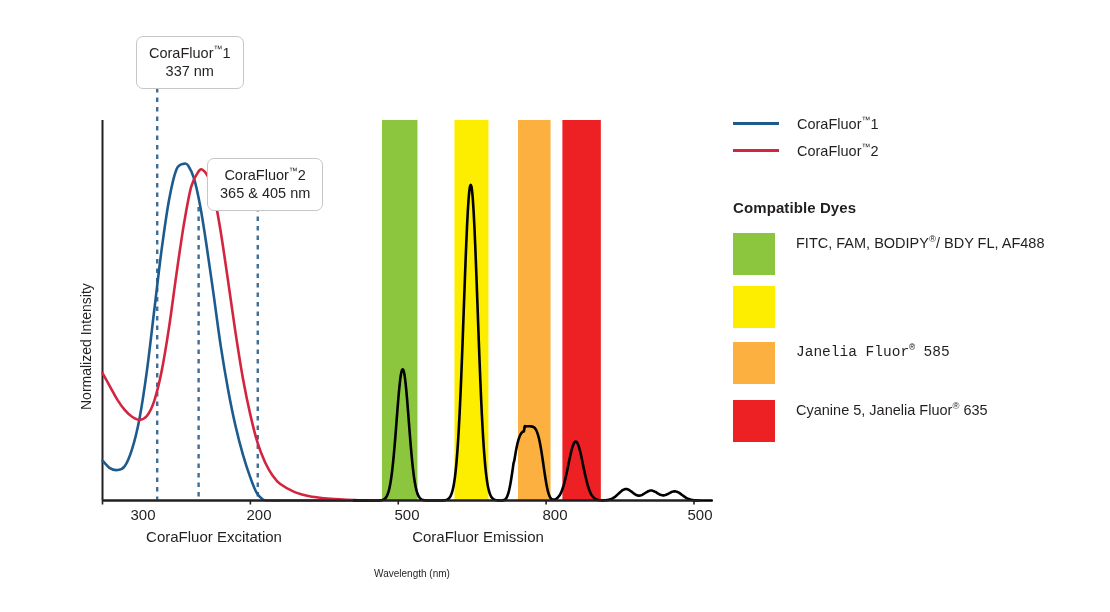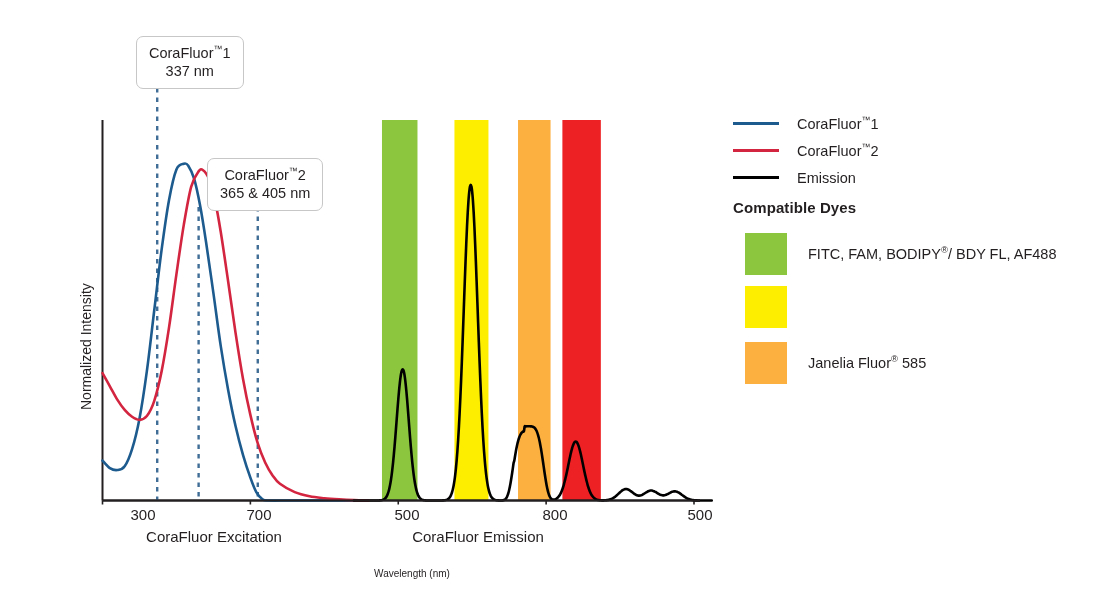--- a/index.html
+++ b/index.html
@@ -126,24 +126,23 @@
     letter-spacing: 0.1px;
   }
   .dyes-list {
     position: absolute;
     left: 733px;
     top: 233px;
     width: 375px;
   }
   .dye-row {
     display: flex;
-    align-items: center;
+    align-items: flex-start;
     margin-bottom: 11px;
     min-height: 42px;
-    margin-left: 12px;
   }
   .dye-swatch {
     width: 42px;
     height: 42px;
     flex: 0 0 42px;
     margin-right: 21px;
   }
   .dye-label {
     font-size: 14.5px;
     line-height: 1.33;
@@ -179,21 +178,21 @@
         <line x1="257.76875" y1="207" x2="257.76875" y2="500.5" stroke="#3f6d96" stroke-width="2.4" stroke-dasharray="4.5 5" stroke-linecap="butt"></line>
         <path d="M 102.50 460.55 C 103.73 461.82, 107.43 466.57, 109.89 468.16 C 112.36 469.74, 114.82 470.38, 117.29 470.06 C 119.75 469.74, 122.22 469.74, 124.68 466.25 C 127.15 462.77, 129.61 457.06, 132.07 449.13 C 134.54 441.21, 137.00 431.69, 139.47 418.69 C 141.93 405.69, 144.40 389.20, 146.86 371.13 C 149.33 353.06, 151.79 330.54, 154.26 310.25 C 156.72 289.96, 159.19 267.76, 161.65 249.37 C 164.11 230.98, 166.58 213.22, 169.04 199.90 C 171.51 186.59, 173.97 175.49, 176.44 169.46 C 178.90 163.44, 181.86 164.39, 183.83 163.76 C 185.80 163.12, 186.54 163.12, 188.27 165.66 C 189.99 168.20, 192.21 172.32, 194.18 178.98 C 196.15 185.64, 198.13 195.15, 200.10 205.61 C 202.07 216.08, 203.79 227.17, 206.01 241.76 C 208.23 256.35, 210.94 275.69, 213.41 293.13 C 215.87 310.57, 218.34 330.23, 220.80 346.40 C 223.26 362.57, 225.73 376.84, 228.19 390.15 C 230.66 403.47, 233.12 415.52, 235.59 426.30 C 238.05 437.08, 240.52 446.28, 242.98 454.84 C 245.45 463.40, 248.16 471.46, 250.38 477.67 C 252.59 483.88, 254.32 488.58, 256.29 492.13 C 258.26 495.68, 260.23 497.58, 262.21 498.98 C 264.18 500.37, 262.70 500.25, 268.12 500.50 C 273.54 500.75, 280.44 500.50, 294.74 500.50 C 309.03 500.50, 344.03 500.50, 353.89 500.50" fill="none" stroke="#1d5b8e" stroke-width="2.6" stroke-linecap="round" stroke-linejoin="round"></path>
         <path d="M 102.50 373.03 C 103.73 375.25, 107.43 381.91, 109.89 386.35 C 112.36 390.79, 114.82 395.74, 117.29 399.67 C 119.75 403.60, 122.22 407.09, 124.68 409.94 C 127.15 412.79, 129.61 415.14, 132.07 416.79 C 134.54 418.44, 137.00 419.96, 139.47 419.83 C 141.93 419.71, 144.40 419.20, 146.86 416.03 C 149.33 412.86, 151.79 408.29, 154.26 400.81 C 156.72 393.33, 159.19 383.37, 161.65 371.13 C 164.11 358.89, 166.58 343.54, 169.04 327.37 C 171.51 311.20, 173.97 291.23, 176.44 274.10 C 178.90 256.98, 181.37 239.22, 183.83 224.64 C 186.30 210.05, 188.76 195.47, 191.22 186.59 C 193.69 177.71, 196.65 174.09, 198.62 171.37 C 200.59 168.64, 201.33 168.96, 203.06 170.23 C 204.78 171.49, 207.00 174.03, 208.97 178.98 C 210.94 183.92, 212.91 191.03, 214.88 199.90 C 216.86 208.78, 218.58 218.61, 220.80 232.25 C 223.02 245.88, 225.73 264.91, 228.19 281.71 C 230.66 298.52, 233.12 316.91, 235.59 333.08 C 238.05 349.25, 240.52 365.11, 242.98 378.74 C 245.45 392.37, 247.91 404.11, 250.38 414.89 C 252.84 425.67, 255.30 435.50, 257.77 443.43 C 260.23 451.35, 262.70 457.12, 265.16 462.45 C 267.63 467.78, 270.09 471.84, 272.56 475.39 C 275.02 478.94, 276.25 480.97, 279.95 483.76 C 283.65 486.55, 289.81 490.04, 294.74 492.13 C 299.67 494.22, 304.60 495.30, 309.52 496.31 C 314.45 497.33, 319.38 497.71, 324.31 498.22 C 329.24 498.72, 334.17 499.04, 339.10 499.36 C 344.03 499.68, 348.96 499.93, 353.89 500.12 C 358.82 500.31, 366.21 500.44, 368.68 500.50" fill="none" stroke="#d3253f" stroke-width="2.6" stroke-linecap="round" stroke-linejoin="round"></path>
         <path d="M 353.89 500.50 L 353.89 500.50 C 354.01 500.50, 354.38 500.50, 354.63 500.50 C 354.87 500.50, 355.12 500.50, 355.37 500.50 C 355.61 500.50, 355.86 500.50, 356.11 500.50 C 356.35 500.50, 356.60 500.50, 356.85 500.50 C 357.09 500.50, 357.34 500.50, 357.58 500.50 C 357.83 500.50, 358.08 500.50, 358.32 500.50 C 358.57 500.50, 358.82 500.50, 359.06 500.50 C 359.31 500.50, 359.56 500.50, 359.80 500.50 C 360.05 500.50, 360.30 500.50, 360.54 500.50 C 360.79 500.50, 361.03 500.50, 361.28 500.50 C 361.53 500.50, 361.77 500.50, 362.02 500.50 C 362.27 500.50, 362.51 500.50, 362.76 500.50 C 363.01 500.50, 363.25 500.50, 363.50 500.50 C 363.75 500.50, 363.99 500.50, 364.24 500.50 C 364.49 500.50, 364.73 500.50, 364.98 500.50 C 365.22 500.50, 365.47 500.50, 365.72 500.50 C 365.96 500.50, 366.21 500.50, 366.46 500.50 C 366.70 500.50, 366.95 500.50, 367.20 500.50 C 367.44 500.50, 367.69 500.50, 367.94 500.50 C 368.18 500.50, 368.43 500.50, 368.68 500.50 C 368.92 500.50, 369.17 500.50, 369.41 500.50 C 369.66 500.50, 369.91 500.50, 370.15 500.50 C 370.40 500.50, 370.65 500.50, 370.89 500.50 C 371.14 500.50, 371.39 500.50, 371.63 500.50 C 371.88 500.50, 372.13 500.50, 372.37 500.50 C 372.62 500.50, 372.86 500.50, 373.11 500.50 C 373.36 500.50, 373.60 500.50, 373.85 500.50 C 374.10 500.50, 374.34 500.50, 374.59 500.50 C 374.84 500.50, 375.08 500.50, 375.33 500.49 C 375.58 500.49, 375.82 500.49, 376.07 500.49 C 376.32 500.49, 376.56 500.49, 376.81 500.48 C 377.05 500.48, 377.30 500.48, 377.55 500.47 C 377.79 500.47, 378.04 500.46, 378.29 500.46 C 378.53 500.45, 378.78 500.44, 379.03 500.43 C 379.27 500.42, 379.52 500.40, 379.77 500.39 C 380.01 500.37, 380.26 500.35, 380.50 500.32 C 380.75 500.30, 381.00 500.27, 381.24 500.23 C 381.49 500.19, 381.74 500.14, 381.98 500.09 C 382.23 500.03, 382.48 499.96, 382.72 499.88 C 382.97 499.80, 383.22 499.70, 383.46 499.58 C 383.71 499.47, 383.96 499.33, 384.20 499.17 C 384.45 499.00, 384.69 498.82, 384.94 498.59 C 385.19 498.37, 385.43 498.11, 385.68 497.81 C 385.93 497.50, 386.17 497.16, 386.42 496.75 C 386.67 496.34, 386.91 495.89, 387.16 495.36 C 387.41 494.82, 387.65 494.24, 387.90 493.55 C 388.15 492.86, 388.39 492.11, 388.64 491.24 C 388.88 490.38, 389.13 489.43, 389.38 488.35 C 389.62 487.28, 389.87 486.10, 390.12 484.79 C 390.36 483.48, 390.61 482.05, 390.86 480.48 C 391.10 478.91, 391.35 477.21, 391.60 475.36 C 391.84 473.51, 392.09 471.53, 392.33 469.39 C 392.58 467.26, 392.83 464.98, 393.07 462.57 C 393.32 460.16, 393.57 457.59, 393.81 454.92 C 394.06 452.25, 394.31 449.43, 394.55 446.53 C 394.80 443.63, 395.05 440.60, 395.29 437.53 C 395.54 434.46, 395.79 431.28, 396.03 428.10 C 396.28 424.92, 396.52 421.67, 396.77 418.47 C 397.02 415.27, 397.26 412.03, 397.51 408.91 C 397.76 405.79, 398.00 402.68, 398.25 399.73 C 398.50 396.79, 398.74 393.91, 398.99 391.25 C 399.24 388.59, 399.48 386.06, 399.73 383.78 C 399.98 381.51, 400.22 379.42, 400.47 377.63 C 400.71 375.83, 400.96 374.27, 401.21 373.03 C 401.45 371.79, 401.70 370.82, 401.95 370.19 C 402.19 369.55, 402.44 369.23, 402.69 369.23 C 402.93 369.23, 403.18 369.55, 403.43 370.19 C 403.67 370.82, 403.92 371.79, 404.17 373.03 C 404.41 374.27, 404.66 375.83, 404.90 377.63 C 405.15 379.42, 405.40 381.51, 405.64 383.78 C 405.89 386.06, 406.14 388.59, 406.38 391.25 C 406.63 393.91, 406.88 396.79, 407.12 399.73 C 407.37 402.68, 407.62 405.79, 407.86 408.91 C 408.11 412.03, 408.35 415.27, 408.60 418.47 C 408.85 421.67, 409.09 424.92, 409.34 428.10 C 409.59 431.28, 409.83 434.46, 410.08 437.53 C 410.33 440.60, 410.57 443.63, 410.82 446.53 C 411.07 449.43, 411.31 452.25, 411.56 454.92 C 411.81 457.59, 412.05 460.16, 412.30 462.57 C 412.54 464.98, 412.79 467.26, 413.04 469.39 C 413.28 471.53, 413.53 473.51, 413.78 475.36 C 414.02 477.21, 414.27 478.91, 414.52 480.48 C 414.76 482.05, 415.01 483.48, 415.26 484.79 C 415.50 486.10, 415.75 487.28, 416.00 488.35 C 416.24 489.43, 416.49 490.38, 416.73 491.24 C 416.98 492.11, 417.23 492.86, 417.47 493.55 C 417.72 494.24, 417.97 494.82, 418.21 495.36 C 418.46 495.89, 418.71 496.34, 418.95 496.75 C 419.20 497.16, 419.45 497.50, 419.69 497.81 C 419.94 498.11, 420.18 498.37, 420.43 498.59 C 420.68 498.82, 420.92 499.00, 421.17 499.17 C 421.42 499.33, 421.66 499.47, 421.91 499.58 C 422.16 499.70, 422.40 499.80, 422.65 499.88 C 422.90 499.96, 423.14 500.03, 423.39 500.09 C 423.64 500.14, 423.88 500.19, 424.13 500.23 C 424.37 500.27, 424.62 500.30, 424.87 500.32 C 425.11 500.35, 425.36 500.37, 425.61 500.39 C 425.85 500.40, 426.10 500.42, 426.35 500.43 C 426.59 500.44, 426.84 500.45, 427.09 500.46 C 427.33 500.46, 427.58 500.47, 427.82 500.47 C 428.07 500.48, 428.32 500.48, 428.56 500.48 C 428.81 500.49, 429.06 500.49, 429.30 500.49 C 429.55 500.49, 429.80 500.49, 430.04 500.49 C 430.29 500.50, 430.54 500.50, 430.78 500.50 C 431.03 500.50, 431.28 500.50, 431.52 500.50 C 431.77 500.50, 432.01 500.50, 432.26 500.50 C 432.51 500.50, 432.75 500.50, 433.00 500.50 C 433.25 500.50, 433.49 500.50, 433.74 500.50 C 433.99 500.50, 434.23 500.50, 434.48 500.50 C 434.73 500.50, 434.97 500.50, 435.22 500.50 C 435.47 500.50, 435.71 500.50, 435.96 500.50 C 436.20 500.50, 436.45 500.50, 436.70 500.50 C 436.94 500.50, 437.19 500.50, 437.44 500.50 C 437.68 500.50, 437.93 500.50, 438.18 500.50 C 438.42 500.49, 438.67 500.49, 438.92 500.49 C 439.16 500.49, 439.41 500.49, 439.66 500.49 C 439.90 500.48, 440.15 500.48, 440.39 500.48 C 440.64 500.48, 440.89 500.47, 441.13 500.47 C 441.38 500.46, 441.63 500.46, 441.87 500.45 C 442.12 500.44, 442.37 500.43, 442.61 500.42 C 442.86 500.41, 443.11 500.39, 443.35 500.37 C 443.60 500.36, 443.84 500.34, 444.09 500.31 C 444.34 500.28, 444.58 500.25, 444.83 500.21 C 445.08 500.17, 445.32 500.13, 445.57 500.08 C 445.82 500.02, 446.06 499.96, 446.31 499.88 C 446.56 499.80, 446.80 499.71, 447.05 499.60 C 447.30 499.48, 447.54 499.36, 447.79 499.20 C 448.03 499.05, 448.28 498.88, 448.53 498.66 C 448.77 498.45, 449.02 498.21, 449.27 497.93 C 449.51 497.64, 449.76 497.32, 450.01 496.93 C 450.25 496.55, 450.50 496.12, 450.75 495.62 C 450.99 495.11, 451.24 494.55, 451.49 493.89 C 451.73 493.23, 451.98 492.50, 452.22 491.65 C 452.47 490.80, 452.72 489.86, 452.96 488.79 C 453.21 487.71, 453.46 486.52, 453.70 485.17 C 453.95 483.82, 454.20 482.35, 454.44 480.67 C 454.69 479.00, 454.94 477.18, 455.18 475.15 C 455.43 473.11, 455.67 470.90, 455.92 468.45 C 456.17 465.99, 456.41 463.34, 456.66 460.44 C 456.91 457.53, 457.15 454.40, 457.40 450.99 C 457.65 447.59, 457.89 443.95, 458.14 440.02 C 458.39 436.10, 458.63 431.92, 458.88 427.46 C 459.13 423.01, 459.37 418.28, 459.62 413.29 C 459.86 408.31, 460.11 403.05, 460.36 397.56 C 460.60 392.07, 460.85 386.31, 461.10 380.37 C 461.34 374.43, 461.59 368.23, 461.84 361.90 C 462.08 355.58, 462.33 349.03, 462.58 342.42 C 462.82 335.81, 463.07 329.02, 463.31 322.24 C 463.56 315.47, 463.81 308.57, 464.05 301.78 C 464.30 294.99, 464.55 288.14, 464.79 281.49 C 465.04 274.84, 465.29 268.21, 465.53 261.87 C 465.78 255.53, 466.03 249.30, 466.27 243.45 C 466.52 237.60, 466.77 231.95, 467.01 226.76 C 467.26 221.57, 467.50 216.67, 467.75 212.30 C 468.00 207.93, 468.24 203.94, 468.49 200.53 C 468.74 197.12, 468.98 194.17, 469.23 191.83 C 469.48 189.49, 469.72 187.68, 469.97 186.49 C 470.22 185.30, 470.46 184.69, 470.71 184.69 C 470.96 184.69, 471.20 185.30, 471.45 186.49 C 471.69 187.68, 471.94 189.49, 472.19 191.83 C 472.43 194.17, 472.68 197.12, 472.93 200.53 C 473.17 203.94, 473.42 207.93, 473.67 212.30 C 473.91 216.67, 474.16 221.57, 474.41 226.76 C 474.65 231.95, 474.90 237.60, 475.14 243.45 C 475.39 249.30, 475.64 255.53, 475.88 261.87 C 476.13 268.21, 476.38 274.84, 476.62 281.49 C 476.87 288.14, 477.12 294.99, 477.36 301.78 C 477.61 308.57, 477.86 315.47, 478.10 322.24 C 478.35 329.02, 478.60 335.81, 478.84 342.42 C 479.09 349.03, 479.33 355.58, 479.58 361.90 C 479.83 368.23, 480.07 374.43, 480.32 380.37 C 480.57 386.31, 480.81 392.07, 481.06 397.56 C 481.31 403.05, 481.55 408.31, 481.80 413.29 C 482.05 418.28, 482.29 423.01, 482.54 427.46 C 482.79 431.92, 483.03 436.10, 483.28 440.02 C 483.52 443.95, 483.77 447.59, 484.02 450.99 C 484.26 454.40, 484.51 457.53, 484.76 460.44 C 485.00 463.34, 485.25 465.99, 485.50 468.45 C 485.74 470.90, 485.99 473.11, 486.24 475.15 C 486.48 477.18, 486.73 479.00, 486.98 480.67 C 487.22 482.35, 487.47 483.82, 487.71 485.17 C 487.96 486.52, 488.21 487.71, 488.45 488.79 C 488.70 489.86, 488.95 490.80, 489.19 491.65 C 489.44 492.50, 489.69 493.23, 489.93 493.89 C 490.18 494.55, 490.43 495.11, 490.67 495.62 C 490.92 496.12, 491.16 496.55, 491.41 496.93 C 491.66 497.32, 491.90 497.64, 492.15 497.93 C 492.40 498.21, 492.64 498.45, 492.89 498.66 C 493.14 498.88, 493.38 499.05, 493.63 499.20 C 493.88 499.36, 494.12 499.48, 494.37 499.60 C 494.62 499.71, 494.86 499.80, 495.11 499.88 C 495.35 499.96, 495.60 500.02, 495.85 500.08 C 496.09 500.13, 496.34 500.17, 496.59 500.21 C 496.83 500.25, 497.08 500.28, 497.33 500.31 C 497.57 500.34, 497.82 500.36, 498.07 500.37 C 498.31 500.39, 498.56 500.41, 498.81 500.42 C 499.05 500.43, 499.30 500.44, 499.54 500.44 C 499.79 500.45, 500.04 500.45, 500.28 500.46 C 500.53 500.46, 500.78 500.46, 501.02 500.45 C 501.27 500.45, 501.52 500.44, 501.76 500.43 C 502.01 500.42, 502.26 500.40, 502.50 500.37 C 502.75 500.34, 502.99 500.30, 503.24 500.25 C 503.49 500.19, 503.73 500.13, 503.98 500.03 C 504.23 499.93, 504.47 499.82, 504.72 499.65 C 504.97 499.49, 505.21 499.31, 505.46 499.06 C 505.71 498.81, 505.95 498.53, 506.20 498.16 C 506.45 497.80, 506.69 497.38, 506.94 496.88 C 507.18 496.37, 507.43 495.79, 507.68 495.12 C 507.92 494.44, 508.17 493.69, 508.42 492.82 C 508.66 491.96, 508.91 491.01, 509.16 489.95 C 509.40 488.90, 509.65 487.74, 509.90 486.50 C 510.14 485.26, 510.39 483.91, 510.63 482.50 C 510.88 481.09, 511.13 479.58, 511.37 478.03 C 511.62 476.48, 511.87 474.85, 512.11 473.20 C 512.36 471.56, 512.61 469.85, 512.85 468.15 C 513.10 466.46, 513.35 464.30, 513.59 463.02 C 513.84 461.75, 514.09 461.69, 514.33 460.51 C 514.58 459.33, 514.82 457.42, 515.07 455.94 C 515.32 454.47, 515.56 453.03, 515.81 451.67 C 516.06 450.31, 516.30 449.00, 516.55 447.77 C 516.80 446.55, 517.04 445.39, 517.29 444.31 C 517.54 443.23, 517.78 442.23, 518.03 441.30 C 518.28 440.38, 518.52 439.53, 518.77 438.76 C 519.01 437.99, 519.26 437.29, 519.51 436.66 C 519.75 436.03, 520.00 435.48, 520.25 434.98 C 520.49 434.48, 520.74 434.05, 520.99 433.67 C 521.23 433.29, 521.48 432.96, 521.73 432.68 C 521.97 432.40, 522.22 432.17, 522.46 431.96 C 522.71 431.76, 522.96 431.60, 523.20 431.47 C 523.45 431.33, 523.70 431.97, 523.94 431.14 C 524.19 430.31, 524.44 427.29, 524.68 426.50 C 524.93 425.71, 525.18 426.41, 525.42 426.38 C 525.67 426.35, 525.92 426.34, 526.16 426.33 C 526.41 426.32, 526.65 426.31, 526.90 426.31 C 527.15 426.30, 527.39 426.30, 527.64 426.30 C 527.89 426.30, 528.13 426.30, 528.38 426.30 C 528.63 426.30, 528.87 426.30, 529.12 426.30 C 529.37 426.30, 529.61 426.30, 529.86 426.31 C 530.11 426.31, 530.35 426.32, 530.60 426.33 C 530.84 426.34, 531.09 426.35, 531.34 426.38 C 531.58 426.41, 531.83 426.45, 532.08 426.50 C 532.32 426.55, 532.57 426.62, 532.82 426.71 C 533.06 426.81, 533.31 426.91, 533.56 427.06 C 533.80 427.21, 534.05 427.37, 534.30 427.59 C 534.54 427.80, 534.79 428.05, 535.03 428.35 C 535.28 428.65, 535.53 429.00, 535.77 429.40 C 536.02 429.81, 536.27 430.27, 536.51 430.80 C 536.76 431.33, 537.01 431.92, 537.25 432.59 C 537.50 433.26, 537.75 434.00, 537.99 434.82 C 538.24 435.64, 538.48 436.54, 538.73 437.52 C 538.98 438.51, 539.22 439.58, 539.47 440.72 C 539.72 441.87, 539.96 443.10, 540.21 444.41 C 540.46 445.71, 540.70 447.11, 540.95 448.55 C 541.20 450.00, 541.44 451.53, 541.69 453.10 C 541.94 454.67, 542.18 456.31, 542.43 457.96 C 542.67 459.61, 542.92 461.32, 543.17 463.02 C 543.41 464.72, 543.66 466.45, 543.91 468.15 C 544.15 469.84, 544.40 471.55, 544.65 473.20 C 544.89 474.84, 545.14 476.47, 545.39 478.02 C 545.63 479.57, 545.88 481.07, 546.13 482.48 C 546.37 483.89, 546.62 485.23, 546.86 486.47 C 547.11 487.71, 547.36 488.86, 547.60 489.91 C 547.85 490.96, 548.10 491.92, 548.34 492.77 C 548.59 493.62, 548.84 494.37, 549.08 495.04 C 549.33 495.71, 549.58 496.27, 549.82 496.76 C 550.07 497.26, 550.31 497.66, 550.56 498.00 C 550.81 498.35, 551.05 498.61, 551.30 498.83 C 551.55 499.06, 551.79 499.21, 552.04 499.34 C 552.29 499.46, 552.53 499.54, 552.78 499.59 C 553.03 499.65, 553.27 499.66, 553.52 499.65 C 553.77 499.65, 554.01 499.62, 554.26 499.57 C 554.50 499.52, 554.75 499.45, 555.00 499.36 C 555.24 499.27, 555.49 499.17, 555.74 499.04 C 555.98 498.92, 556.23 498.78, 556.48 498.62 C 556.72 498.45, 556.97 498.27, 557.22 498.06 C 557.46 497.86, 557.71 497.63, 557.95 497.38 C 558.20 497.12, 558.45 496.84, 558.69 496.53 C 558.94 496.22, 559.19 495.88, 559.43 495.51 C 559.68 495.13, 559.93 494.73, 560.17 494.28 C 560.42 493.84, 560.67 493.36, 560.91 492.84 C 561.16 492.31, 561.41 491.75, 561.65 491.15 C 561.90 490.54, 562.14 489.90, 562.39 489.21 C 562.64 488.51, 562.88 487.78, 563.13 487.00 C 563.38 486.22, 563.62 485.39, 563.87 484.52 C 564.12 483.65, 564.36 482.74, 564.61 481.79 C 564.86 480.83, 565.10 479.83, 565.35 478.80 C 565.60 477.77, 565.84 476.70, 566.09 475.60 C 566.33 474.50, 566.58 473.36, 566.83 472.21 C 567.07 471.06, 567.32 469.87, 567.57 468.69 C 567.81 467.50, 568.06 466.29, 568.31 465.09 C 568.55 463.89, 568.80 462.68, 569.05 461.49 C 569.29 460.30, 569.54 459.10, 569.79 457.95 C 570.03 456.80, 570.28 455.66, 570.52 454.57 C 570.77 453.48, 571.02 452.41, 571.26 451.42 C 571.51 450.42, 571.76 449.46, 572.00 448.58 C 572.25 447.71, 572.50 446.88, 572.74 446.15 C 572.99 445.41, 573.24 444.74, 573.48 444.17 C 573.73 443.60, 573.97 443.10, 574.22 442.71 C 574.47 442.32, 574.71 442.02, 574.96 441.82 C 575.21 441.62, 575.45 441.52, 575.70 441.52 C 575.95 441.52, 576.19 441.62, 576.44 441.82 C 576.69 442.02, 576.93 442.32, 577.18 442.71 C 577.43 443.10, 577.67 443.60, 577.92 444.17 C 578.16 444.74, 578.41 445.41, 578.66 446.15 C 578.90 446.88, 579.15 447.71, 579.40 448.58 C 579.64 449.46, 579.89 450.42, 580.14 451.42 C 580.38 452.41, 580.63 453.48, 580.88 454.57 C 581.12 455.66, 581.37 456.80, 581.62 457.95 C 581.86 459.10, 582.11 460.30, 582.35 461.49 C 582.60 462.68, 582.85 463.89, 583.09 465.09 C 583.34 466.29, 583.59 467.50, 583.83 468.69 C 584.08 469.87, 584.33 471.06, 584.57 472.21 C 584.82 473.36, 585.07 474.50, 585.31 475.60 C 585.56 476.70, 585.80 477.77, 586.05 478.80 C 586.30 479.83, 586.54 480.83, 586.79 481.79 C 587.04 482.74, 587.28 483.65, 587.53 484.52 C 587.78 485.39, 588.02 486.22, 588.27 487.00 C 588.52 487.78, 588.76 488.51, 589.01 489.21 C 589.26 489.90, 589.50 490.54, 589.75 491.15 C 589.99 491.75, 590.24 492.31, 590.49 492.84 C 590.73 493.36, 590.98 493.84, 591.23 494.28 C 591.47 494.73, 591.72 495.13, 591.97 495.51 C 592.21 495.88, 592.46 496.22, 592.71 496.53 C 592.95 496.84, 593.20 497.12, 593.44 497.38 C 593.69 497.63, 593.94 497.86, 594.18 498.07 C 594.43 498.27, 594.68 498.46, 594.92 498.62 C 595.17 498.79, 595.42 498.94, 595.66 499.07 C 595.91 499.20, 596.16 499.31, 596.40 499.42 C 596.65 499.52, 596.90 499.61, 597.14 499.69 C 597.39 499.77, 597.63 499.83, 597.88 499.89 C 598.13 499.96, 598.37 500.01, 598.62 500.05 C 598.87 500.10, 599.11 500.13, 599.36 500.17 C 599.61 500.20, 599.85 500.23, 600.10 500.25 C 600.35 500.27, 600.59 500.29, 600.84 500.31 C 601.09 500.32, 601.33 500.33, 601.58 500.34 C 601.82 500.35, 602.07 500.36, 602.32 500.36 C 602.56 500.36, 602.81 500.36, 603.06 500.36 C 603.30 500.36, 603.55 500.35, 603.80 500.35 C 604.04 500.34, 604.29 500.33, 604.54 500.32 C 604.78 500.31, 605.03 500.29, 605.27 500.27 C 605.52 500.26, 605.77 500.24, 606.01 500.21 C 606.26 500.19, 606.51 500.16, 606.75 500.13 C 607.00 500.10, 607.25 500.06, 607.49 500.02 C 607.74 499.99, 607.99 499.94, 608.23 499.89 C 608.48 499.84, 608.73 499.79, 608.97 499.73 C 609.22 499.67, 609.46 499.60, 609.71 499.53 C 609.96 499.46, 610.20 499.38, 610.45 499.30 C 610.70 499.21, 610.94 499.12, 611.19 499.02 C 611.44 498.92, 611.68 498.81, 611.93 498.69 C 612.18 498.57, 612.42 498.45, 612.67 498.31 C 612.92 498.18, 613.16 498.04, 613.41 497.89 C 613.65 497.74, 613.90 497.58, 614.15 497.41 C 614.39 497.24, 614.64 497.06, 614.89 496.88 C 615.13 496.69, 615.38 496.50, 615.63 496.30 C 615.87 496.10, 616.12 495.89, 616.37 495.68 C 616.61 495.47, 616.86 495.25, 617.11 495.02 C 617.35 494.80, 617.60 494.57, 617.84 494.34 C 618.09 494.11, 618.34 493.88, 618.58 493.65 C 618.83 493.41, 619.08 493.18, 619.32 492.95 C 619.57 492.72, 619.82 492.49, 620.06 492.26 C 620.31 492.04, 620.56 491.82, 620.80 491.61 C 621.05 491.40, 621.29 491.19, 621.54 491.00 C 621.79 490.80, 622.03 490.62, 622.28 490.45 C 622.53 490.28, 622.77 490.12, 623.02 489.97 C 623.27 489.83, 623.51 489.70, 623.76 489.59 C 624.01 489.48, 624.25 489.38, 624.50 489.30 C 624.75 489.22, 624.99 489.16, 625.24 489.12 C 625.48 489.08, 625.73 489.06, 625.98 489.06 C 626.22 489.05, 626.47 489.07, 626.72 489.10 C 626.96 489.14, 627.21 489.19, 627.46 489.26 C 627.70 489.33, 627.95 489.42, 628.20 489.52 C 628.44 489.63, 628.69 489.75, 628.94 489.88 C 629.18 490.01, 629.43 490.16, 629.67 490.32 C 629.92 490.47, 630.17 490.64, 630.41 490.82 C 630.66 490.99, 630.91 491.18, 631.15 491.37 C 631.40 491.56, 631.65 491.76, 631.89 491.95 C 632.14 492.15, 632.39 492.35, 632.63 492.54 C 632.88 492.74, 633.12 492.93, 633.37 493.12 C 633.62 493.31, 633.86 493.50, 634.11 493.68 C 634.36 493.85, 634.60 494.03, 634.85 494.19 C 635.10 494.35, 635.34 494.50, 635.59 494.64 C 635.84 494.78, 636.08 494.90, 636.33 495.01 C 636.58 495.13, 636.82 495.23, 637.07 495.31 C 637.31 495.39, 637.56 495.46, 637.81 495.51 C 638.05 495.57, 638.30 495.60, 638.55 495.62 C 638.79 495.64, 639.04 495.65, 639.29 495.63 C 639.53 495.62, 639.78 495.59, 640.03 495.55 C 640.27 495.51, 640.52 495.45, 640.76 495.38 C 641.01 495.30, 641.26 495.22, 641.50 495.12 C 641.75 495.02, 642.00 494.91, 642.24 494.79 C 642.49 494.67, 642.74 494.53, 642.98 494.39 C 643.23 494.26, 643.48 494.11, 643.72 493.95 C 643.97 493.80, 644.22 493.64, 644.46 493.48 C 644.71 493.32, 644.95 493.16, 645.20 493.00 C 645.45 492.84, 645.69 492.67, 645.94 492.51 C 646.19 492.36, 646.43 492.20, 646.68 492.05 C 646.93 491.90, 647.17 491.76, 647.42 491.63 C 647.67 491.49, 647.91 491.37, 648.16 491.25 C 648.41 491.14, 648.65 491.04, 648.90 490.95 C 649.14 490.86, 649.39 490.78, 649.64 490.72 C 649.88 490.66, 650.13 490.61, 650.38 490.58 C 650.62 490.55, 650.87 490.53, 651.12 490.53 C 651.36 490.52, 651.61 490.54, 651.86 490.57 C 652.10 490.60, 652.35 490.64, 652.60 490.70 C 652.84 490.76, 653.09 490.83, 653.33 490.92 C 653.58 491.00, 653.83 491.10, 654.07 491.21 C 654.32 491.32, 654.57 491.44, 654.81 491.57 C 655.06 491.69, 655.31 491.83, 655.55 491.97 C 655.80 492.12, 656.05 492.27, 656.29 492.42 C 656.54 492.57, 656.78 492.72, 657.03 492.88 C 657.28 493.03, 657.52 493.19, 657.77 493.34 C 658.02 493.49, 658.26 493.64, 658.51 493.79 C 658.76 493.93, 659.00 494.07, 659.25 494.20 C 659.50 494.33, 659.74 494.46, 659.99 494.57 C 660.24 494.68, 660.48 494.78, 660.73 494.87 C 660.97 494.97, 661.22 495.05, 661.47 495.11 C 661.71 495.18, 661.96 495.23, 662.21 495.27 C 662.45 495.31, 662.70 495.33, 662.95 495.35 C 663.19 495.36, 663.44 495.35, 663.69 495.34 C 663.93 495.32, 664.18 495.29, 664.42 495.25 C 664.67 495.20, 664.92 495.14, 665.16 495.08 C 665.41 495.01, 665.66 494.92, 665.90 494.83 C 666.15 494.74, 666.40 494.64, 666.64 494.53 C 666.89 494.42, 667.14 494.30, 667.38 494.18 C 667.63 494.06, 667.88 493.93, 668.12 493.79 C 668.37 493.66, 668.61 493.52, 668.86 493.39 C 669.11 493.25, 669.35 493.11, 669.60 492.98 C 669.85 492.85, 670.09 492.71, 670.34 492.59 C 670.59 492.46, 670.83 492.34, 671.08 492.22 C 671.33 492.11, 671.57 492.00, 671.82 491.90 C 672.07 491.81, 672.31 491.72, 672.56 491.64 C 672.80 491.57, 673.05 491.50, 673.30 491.45 C 673.54 491.40, 673.79 491.36, 674.04 491.34 C 674.28 491.32, 674.53 491.31, 674.78 491.31 C 675.02 491.32, 675.27 491.34, 675.52 491.38 C 675.76 491.41, 676.01 491.46, 676.25 491.53 C 676.50 491.59, 676.75 491.67, 676.99 491.76 C 677.24 491.85, 677.49 491.95, 677.73 492.07 C 677.98 492.19, 678.23 492.32, 678.47 492.45 C 678.72 492.59, 678.97 492.74, 679.21 492.89 C 679.46 493.05, 679.71 493.21, 679.95 493.38 C 680.20 493.55, 680.44 493.73, 680.69 493.91 C 680.94 494.09, 681.18 494.27, 681.43 494.46 C 681.68 494.64, 681.92 494.83, 682.17 495.02 C 682.42 495.20, 682.66 495.39, 682.91 495.57 C 683.16 495.76, 683.40 495.94, 683.65 496.12 C 683.90 496.30, 684.14 496.47, 684.39 496.64 C 684.63 496.81, 684.88 496.98, 685.13 497.14 C 685.37 497.30, 685.62 497.45, 685.87 497.60 C 686.11 497.75, 686.36 497.89, 686.61 498.03 C 686.85 498.16, 687.10 498.29, 687.35 498.41 C 687.59 498.53, 687.84 498.64, 688.09 498.75 C 688.33 498.86, 688.58 498.96, 688.82 499.05 C 689.07 499.15, 689.32 499.23, 689.56 499.31 C 689.81 499.39, 690.06 499.47, 690.30 499.54 C 690.55 499.61, 690.80 499.67, 691.04 499.73 C 691.29 499.78, 691.54 499.84, 691.78 499.89 C 692.03 499.93, 692.27 499.98, 692.52 500.02 C 692.77 500.06, 693.01 500.09, 693.26 500.12 C 693.51 500.16, 693.75 500.18, 694.00 500.21 C 694.25 500.24, 694.49 500.26, 694.74 500.28 C 694.99 500.30, 695.23 500.32, 695.48 500.33 C 695.73 500.35, 695.97 500.36, 696.22 500.37 C 696.46 500.39, 696.71 500.40, 696.96 500.41 C 697.20 500.42, 697.45 500.42, 697.70 500.43 C 697.94 500.44, 698.19 500.45, 698.44 500.45 C 698.68 500.46, 698.93 500.46, 699.18 500.46 C 699.42 500.47, 699.67 500.47, 699.91 500.47 C 700.16 500.48, 700.41 500.48, 700.65 500.48 C 700.90 500.48, 701.15 500.49, 701.39 500.49 C 701.64 500.49, 701.89 500.49, 702.13 500.49 C 702.38 500.49, 702.63 500.49, 702.87 500.49 C 703.12 500.49, 703.37 500.50, 703.61 500.50 C 703.86 500.50, 704.10 500.50, 704.35 500.50 C 704.60 500.50, 704.84 500.50, 705.09 500.50 C 705.34 500.50, 705.58 500.50, 705.83 500.50 C 706.08 500.50, 706.32 500.50, 706.57 500.50 C 706.82 500.50, 707.06 500.50, 707.31 500.50 C 707.56 500.50, 707.80 500.50, 708.05 500.50 C 708.29 500.50, 708.66 500.50, 708.79 500.50 L 711.75 500.50" fill="none" stroke="#000000" stroke-width="2.6" stroke-linecap="round" stroke-linejoin="round"></path>
         <line x1="102.5" y1="500.5" x2="700" y2="500.5" stroke="#231f20" stroke-width="2"></line>
       </svg>
 
     <div class="y-axis-title" style="left:78px; top:410px;">Normalized Intensity</div>
 
     <div class="tick-label" style="left:111px; top:506px;margin-left:32px;">300</div>
-    <div class="tick-label" style="left:259px; top:506px;">700</div>
+    <div class="tick-label" style="left:259px; top:506px;">200</div>
     <div class="tick-label" style="left:407px; top:506px;">500</div>
     <div class="tick-label" style="left:555px; top:506px;">800</div>
     <div class="tick-label" style="left:700px; top:506px;">500</div>
 
     <div class="axis-sublabel" style="left:214px; top:528px;">CoraFluor Excitation</div>
     <div class="axis-sublabel" style="left:478px; top:528px;">CoraFluor Emission</div>
 
     <div class="axis-title" style="left:412px; top:568px;">Wavelength (nm)</div>
 
     <div class="callout" style="left:136px; top:36px;">
@@ -209,35 +208,35 @@
 
   <div class="legend-lines">
     <div class="legend-row">
       <span class="legend-swatch-line" style="background: rgb(29, 91, 142);"></span>
       <span class="legend-text">CoraFluor<span class="tm">™</span>1</span>
     </div>
     <div class="legend-row">
       <span class="legend-swatch-line" style="background: rgb(211, 37, 63);"></span>
       <span class="legend-text">CoraFluor<span class="tm">™</span>2</span>
     </div>
-    <div class="legend-row">
-      <span class="legend-swatch-line" style="background: rgb(0, 0, 0);"></span>
-      <span class="legend-text">Emission</span>
-    </div>
   </div>
 
   <div class="dyes-heading">Compatible Dyes</div>
 
   <div class="dyes-list">
     <div class="dye-row">
       <span class="dye-swatch" style="background: rgb(140, 198, 62);"></span>
       <span class="dye-label">FITC, FAM, BODIPY<span class="reg">®</span>/ BDY FL, AF488</span>
     </div>
     <div class="dye-row" style="margin-bottom:14px;">
       <span class="dye-swatch" style="background: rgb(253, 238, 0);"></span>
     </div>
-    <div class="dye-row" style="margin-bottom:16px;">
+    <div class="dye-row" style="margin-bottom:16px;font-family:Liberation Mono, monospace;">
       <span class="dye-swatch" style="background: rgb(251, 176, 64);"></span>
       <span class="dye-label">Janelia Fluor<span class="reg">®</span> 585</span>
     </div>
+    <div class="dye-row">
+      <span class="dye-swatch" style="background: rgb(237, 32, 36);"></span>
+      <span class="dye-label">Cyanine 5, Janelia Fluor<span class="reg">®</span> 635</span>
+    </div>
   </div>
 
 </div>
 
 </body></html>

